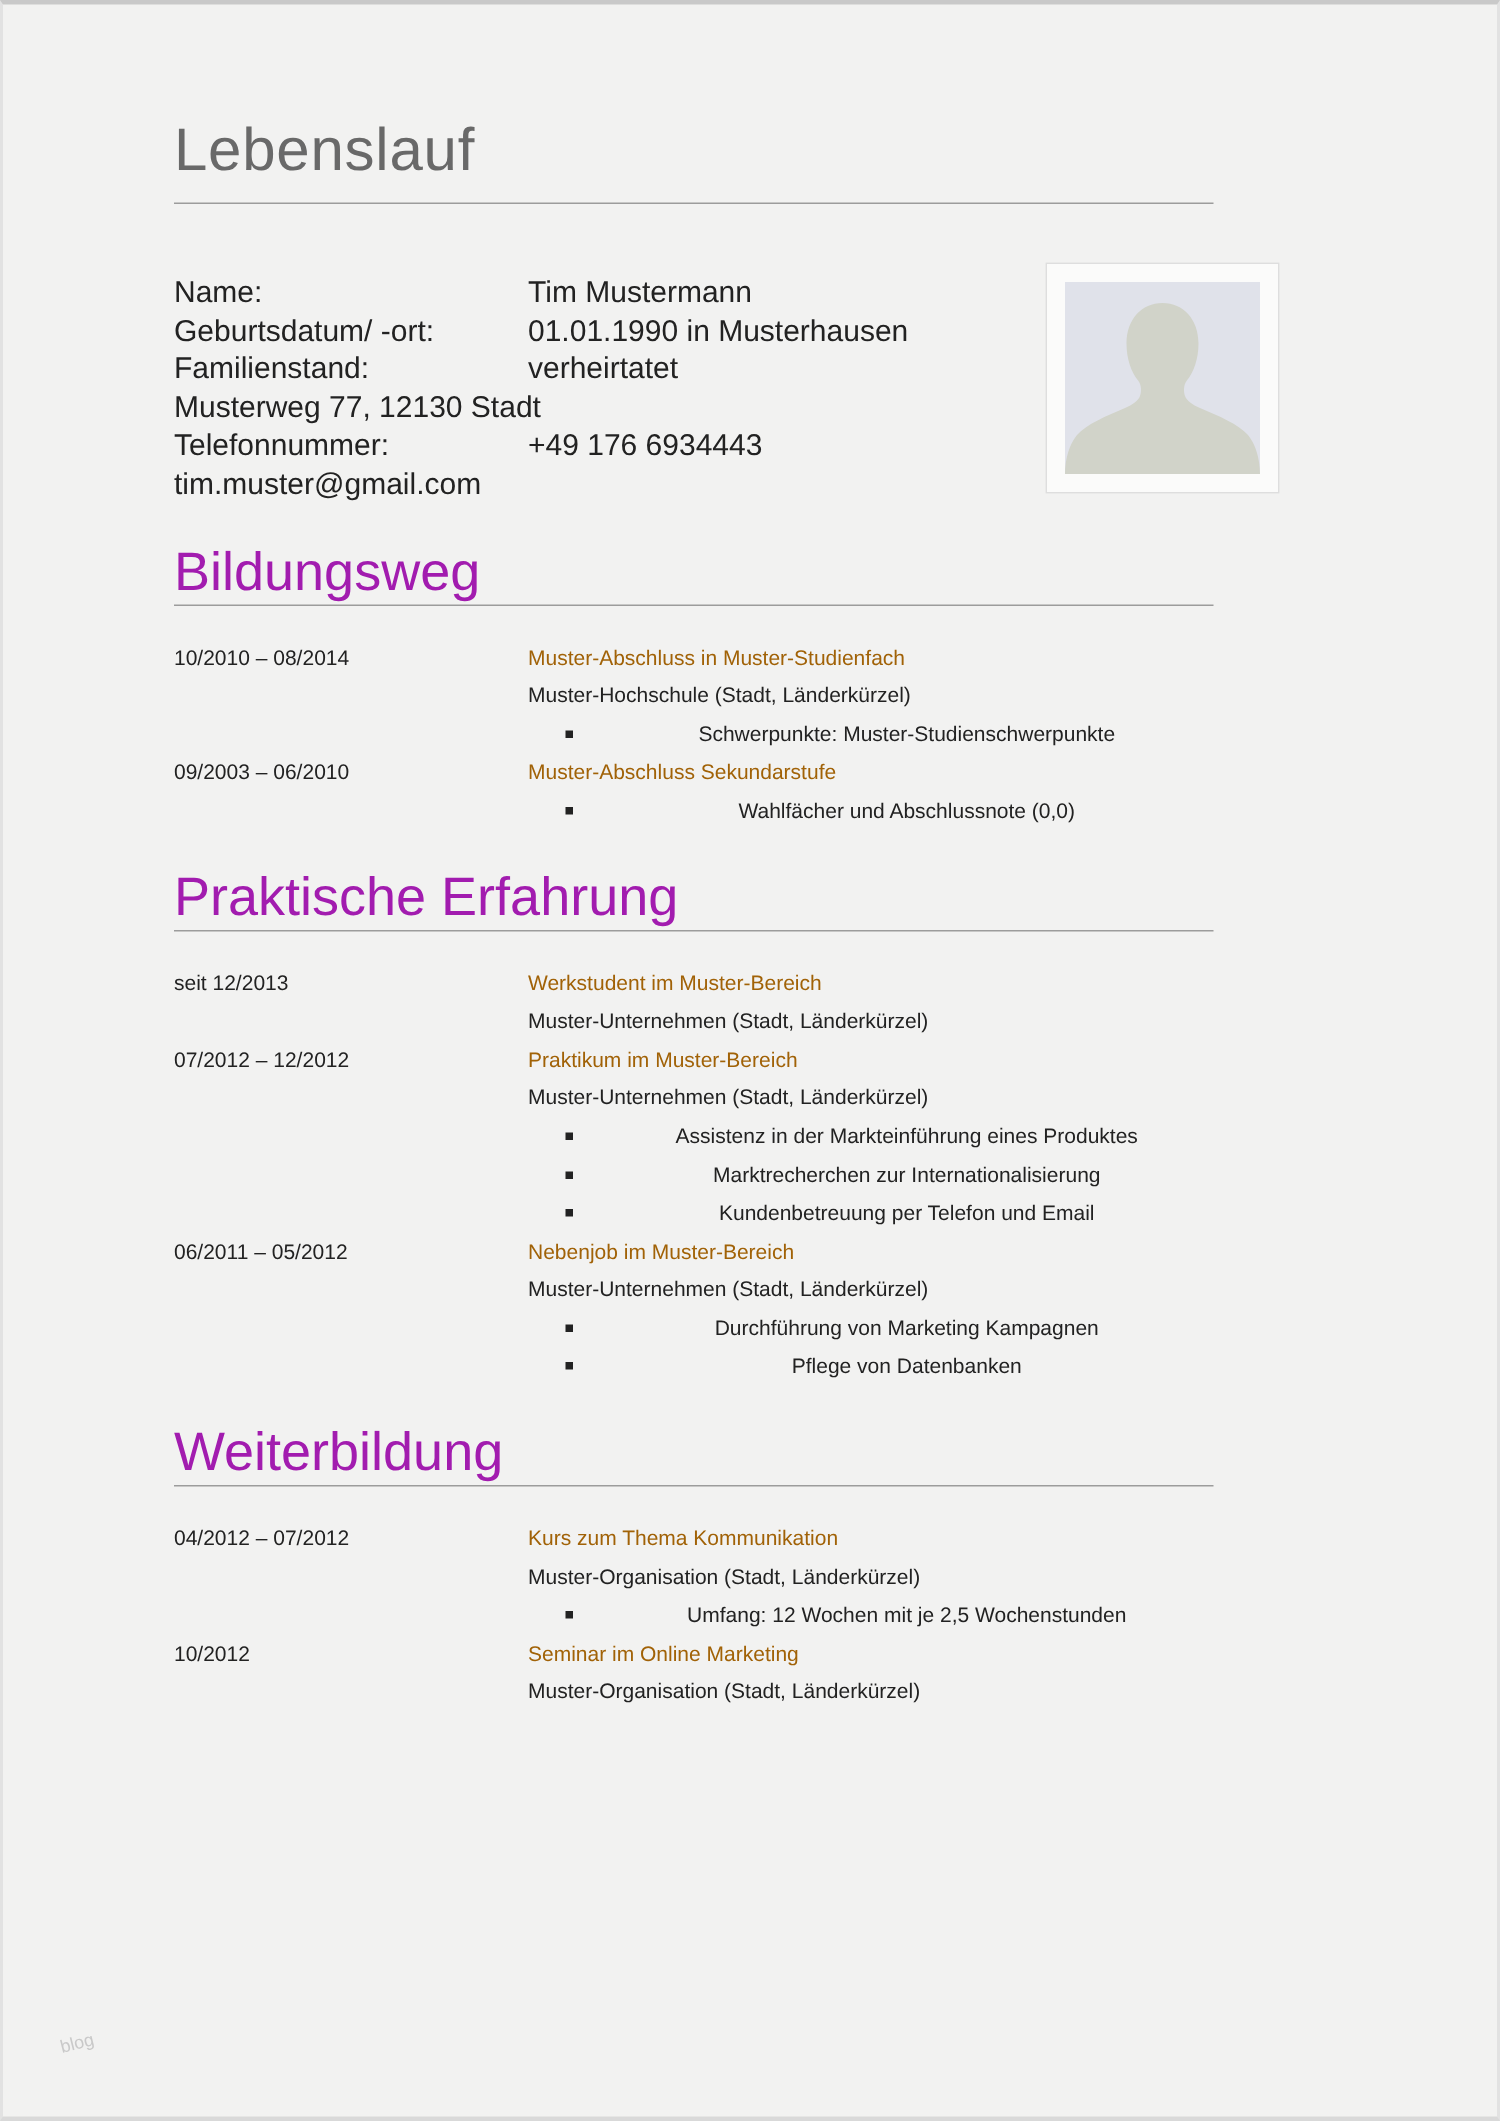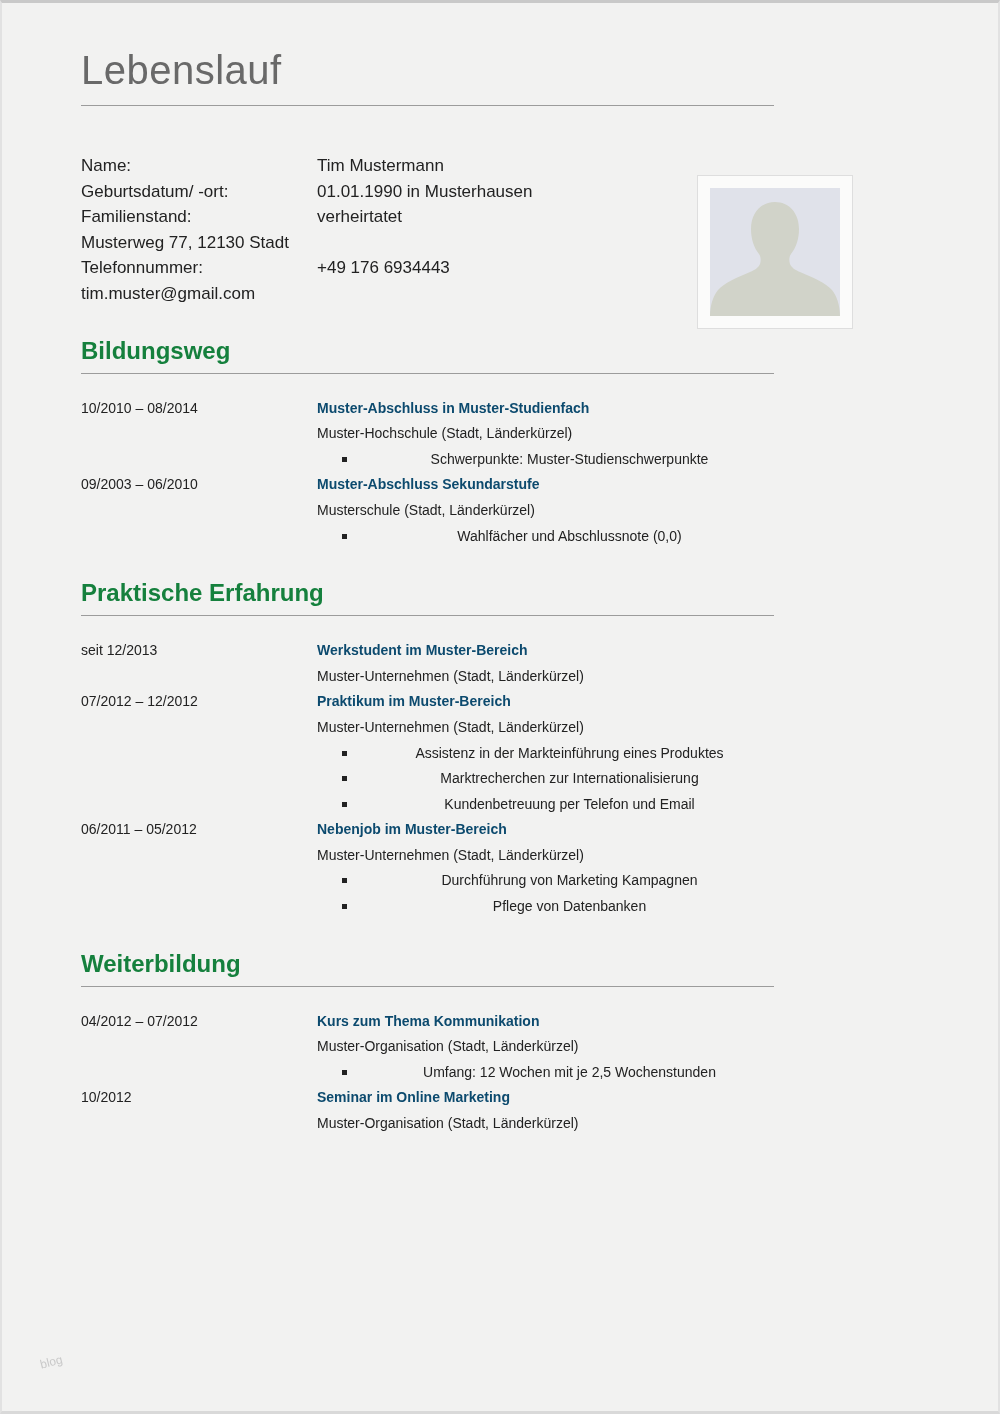--- a/index.html
+++ b/index.html
@@ -10,50 +10,50 @@
     margin:0 auto;
     background:#f2f2f1;
     border-top:3px solid #c9c9c9;
     border-bottom:3px solid #d9d9d9;
     border-left:2px solid #e2e2e2;
     border-right:2px solid #e2e2e2;
     overflow:hidden;
     font-family:"Liberation Sans","DejaVu Sans",sans-serif;
     color:#222222;
   }
-  .content{margin-left:79px;width:693px;padding-top:44px;}
+  .content{margin-left:114px;width:693px;padding-top:74px;}
   .doc-title{
     margin:0;font-size:40px;font-weight:400;line-height:46px;
     color:#696969;letter-spacing:.5px;
   }
   .rule{border:none;border-top:1px solid #9c9c9c;margin:12px 0 0 0;}
   
   .personal{margin-top:47px;}
-  .info-row{display:flex;font-size:17px;line-height:25.6px;align-items:center;}
+  .info-row{display:flex;font-size:20px;line-height:25.6px;align-items:center;}
   .info-label{width:236px;flex:none;}
   .info-value{flex:1;}
   
   .photo-frame{
     position:absolute;left:695px;top:172px;width:156px;height:154px;
     box-sizing:border-box;background:#fbfbfa;border:1px solid #dedede;
     display:flex;align-items:center;justify-content:center;
   }
   .photo-inner{width:130px;height:128px;background:#e0e2ea;overflow:hidden;}
   .photo-inner svg{display:block;width:100%;height:100%;}
   
   .section{margin-top:28px;}
   .section-heading{
-    margin:0;font-size:24px;font-weight:700;line-height:32px;color:#15803d;
+    margin:0;font-size:36px;font-weight:400;line-height:32px;color:#a21caf;
   }
   .section .rule{margin-top:6px;}
   .entries{margin-top:22px;}
   .entry{display:flex;font-size:14px;line-height:25.6px;}
   .entry-date{width:236px;flex:none;}
   .entry-body{flex:1;}
-  .entry-title{font-weight:700;color:#0c4a6e;}
+  .entry-title{font-weight:400;color:#a16207;}
   .bullets{list-style:none;margin:0;padding:0;text-align:center;}
   .bullets li{position:relative;padding-left:48px;}
   .bullets li::before{
     content:"";position:absolute;left:25px;top:10px;
     width:5px;height:5px;background:#222222;
   }
   .watermark{
     position:absolute;left:38px;top:1352px;
     font-size:12px;color:#c9c9c9;transform:rotate(-14deg);
   }
@@ -115,21 +115,20 @@
             <ul class="bullets">
               <li>Schwerpunkte: Muster-Studienschwerpunkte</li>
             </ul>
           </div>
         </div>
 
         <div class="entry">
           <span class="entry-date">09/2003 – 06/2010</span>
           <div class="entry-body">
             <div class="entry-title">Muster-Abschluss Sekundarstufe</div>
-            <div class="entry-subtitle">Musterschule (Stadt, Länderkürzel)</div>
             <ul class="bullets">
               <li>Wahlfächer und Abschlussnote (0,0)</li>
             </ul>
           </div>
         </div>
 
       </div>
     </div>
 
     <div class="section">

